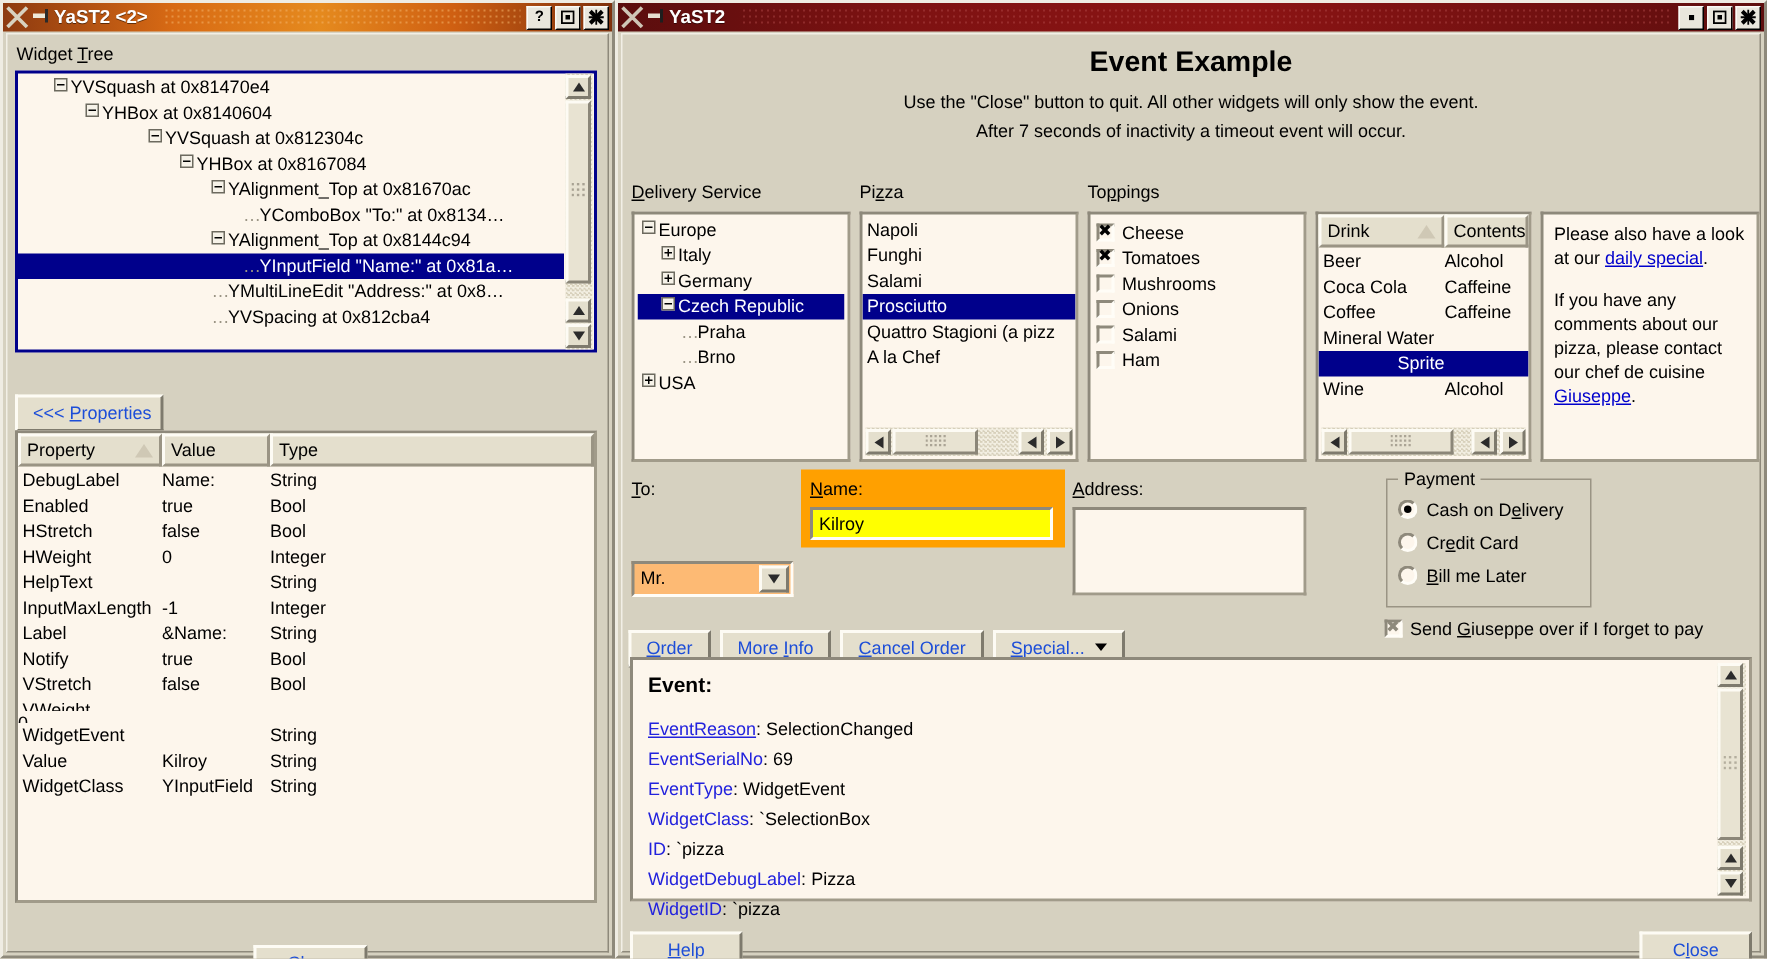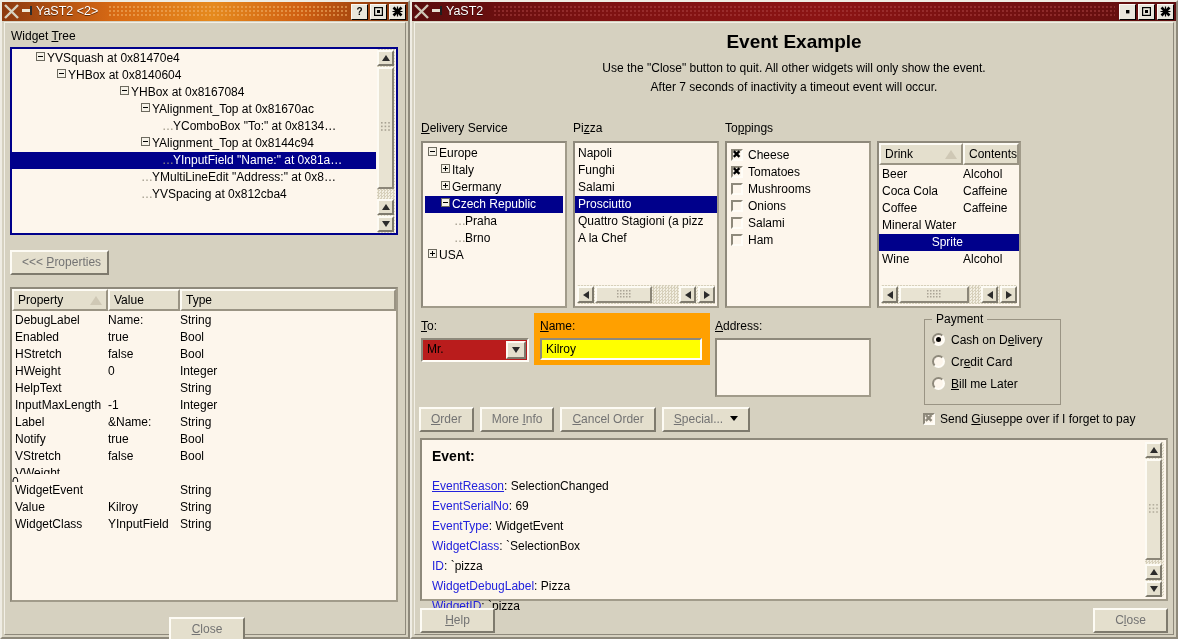--- a/index.html
+++ b/index.html
@@ -37,21 +37,21 @@
     flex:1; height:13px; margin:0 4px;
     background-image:radial-gradient(#f3b36a 0.8px, transparent 0.9px);
     background-size:4px 4px;
     opacity:.55;
   }
   .tb-dots.inactive {
     background-image:radial-gradient(#b24a4a 0.8px, transparent 0.9px);
     opacity:.45;
   }
   .tb-title {
-    color:#fff; font-weight:normal; font-size:12.5px;
+    color:#fff; font-weight:bold; font-size:12.5px;
     white-space:nowrap; padding:0 6px 1px 2px;
     text-shadow:0 1px 0 rgba(0,0,0,.5);
   }
   .tb-icon { width:17px; height:15px; display:block; flex:0 0 auto; }
   .tb-btns { display:flex; gap:2px; align-items:center; }
   .tb-btn {
     width:17px; height:16px;
     background:#e9e6dc;
     border:1px solid #000;
     border-top-color:#fbfaf6; border-left-color:#fbfaf6;
@@ -70,24 +70,25 @@
 
   
   .lbl { font-size:12px; color:#000; white-space:nowrap; }
   .lbl u { text-decoration:underline; }
 
   .btn {
     background:#e4dfcd;
     border:2px solid #7e7a6d;
     border-top-color:#fdfbf4; border-left-color:#fdfbf4;
     font-family:"Liberation Sans", sans-serif;
-    font-size:12px; color:#737373;
+    font-size:12px; color:#1d4ed8;
     padding:3px 10px 4px; cursor:pointer;
     white-space:nowrap;
     text-align:center;
+    margin-top:13px;
   }
 
   
   .rowlist { font-size:12px; line-height:17px; }
   .row { padding:0 3px; white-space:nowrap; overflow:hidden; height:17px; }
   .row.sel { background:#00008b; color:#fff; }
 
   .expander {
     display:inline-block; width:9px; height:9px;
     border:1px solid #6d6a5f; background:#f6f2e8;
@@ -180,22 +181,22 @@
     border:1px solid #9a9484;
     border-top-color:#9a9484;
   }
   .groupbox > .gb-title {
     position:absolute; top:-8px; left:7px; padding:0 4px;
     background:#d6d1c0; font-size:12px;
   }
 
   .combo-wrap {
     position:absolute; display:flex;
-    background:#b91c1c;
-    border:2px solid #fffdf7; border-top-color:#8e897b; border-left-color:#8e897b;
+    background:#fdba74;
+    border:2px solid #fffdf7; border-top-color:#8e897b; border-left-color:#8e897b;margin-top:36px;
   }
   .combo-text { flex:1; padding:2px 4px; font-size:12px; }
   .combo-btn {
     width:20px; margin:1px; background:#e4dfcd;
     border:2px solid #7e7a6d; border-top-color:#fdfbf4; border-left-color:#fdfbf4;
     display:flex; align-items:center; justify-content:center; cursor:pointer;
   }
 </style>
 </head>
 <body>
@@ -238,20 +239,21 @@
 
     <div class="lbl" style="position:absolute; left:6px; top:6px;">
       Widget <u>T</u>ree
     </div>
 
     <div style="position:absolute; left:5px; top:24px; width:388px; height:188px;
                 background:#fdf6ec; border:2px solid #00008b;">
       <div class="rowlist" style="position:absolute; left:0; top:0; right:20px; bottom:0; overflow:hidden; padding-top:1px;" id="tree-rows">
           <div class="row"><span class="guide" style="width:21px; display:inline-block;"></span><span class="expander"></span><span>YVSquash at 0x81470e4</span></div>
           <div class="row"><span class="guide" style="width:42px; display:inline-block;"></span><span class="expander"></span><span>YHBox at 0x8140604</span></div>
+          <div class="row"><span class="guide" style="width:84px; display:inline-block;"></span><span class="expander"></span><span>YVSquash at 0x812304c</span></div>
           <div class="row"><span class="guide" style="width:105px; display:inline-block;"></span><span class="expander"></span><span>YHBox at 0x8167084</span></div>
           <div class="row"><span class="guide" style="width:126px; display:inline-block;"></span><span class="expander"></span><span>YAlignment_Top at 0x81670ac</span></div>
           <div class="row"><span class="guide" style="width:147px; display:inline-block;"></span><span class="twig">…</span><span>YComboBox "To:" at 0x8134…</span></div>
           <div class="row"><span class="guide" style="width:126px; display:inline-block;"></span><span class="expander"></span><span>YAlignment_Top at 0x8144c94</span></div>
           <div class="row sel"><span class="guide" style="width:147px; display:inline-block;"></span><span class="twig">…</span><span>YInputField "Name:" at 0x81a…</span></div>
           <div class="row"><span class="guide" style="width:126px; display:inline-block;"></span><span class="twig">…</span><span>YMultiLineEdit "Address:" at 0x8…</span></div>
           <div class="row"><span class="guide" style="width:126px; display:inline-block;"></span><span class="twig">…</span><span>YVSpacing at 0x812cba4</span></div>
         </div>
 
       <div class="sb-v" style="right:0; top:0; bottom:0; width:20px; background:transparent; border:0;">
@@ -565,20 +567,30 @@
         </div>
         <div class="sb-btn" style="right:19px; top:1px; width:17px; height:17px;">
           <span class="arrow arr-left"></span>
         </div>
         <div class="sb-btn" style="right:0; top:1px; width:17px; height:17px;">
           <span class="arrow arr-right"></span>
         </div>
       </div>
     </div>
 
+    <div style="position:absolute; left:612px; top:118px; width:146px; height:167px;
+                background:#fdf6ec; border:2px solid #a19b8a; border-top-color:#8e897b; border-left-color:#8e897b;
+                padding:5px 7px; font-size:12px; line-height:16px; overflow:hidden;">
+      <p style="margin:0;">
+        <span>Please also have a look at our </span><a class="link" href="#">daily special</a><span>.</span>
+      </p>
+      <p style="margin:12px 0 0;">
+        <span>If you have any comments about our pizza, please contact our chef de cuisine </span><a class="link" href="#">Giuseppe</a><span>.</span>
+      </p>
+    </div>
 
     <div class="lbl" style="position:absolute; left:6px; top:296px;">
       <u>T</u>o:
     </div>
     <div class="combo-wrap" style="left:6px; top:315px; width:108px; height:24px;">
       <span class="combo-text">Mr.</span>
       <span class="combo-btn">
         <span class="arrow arr-down"></span>
       </span>
     </div>

